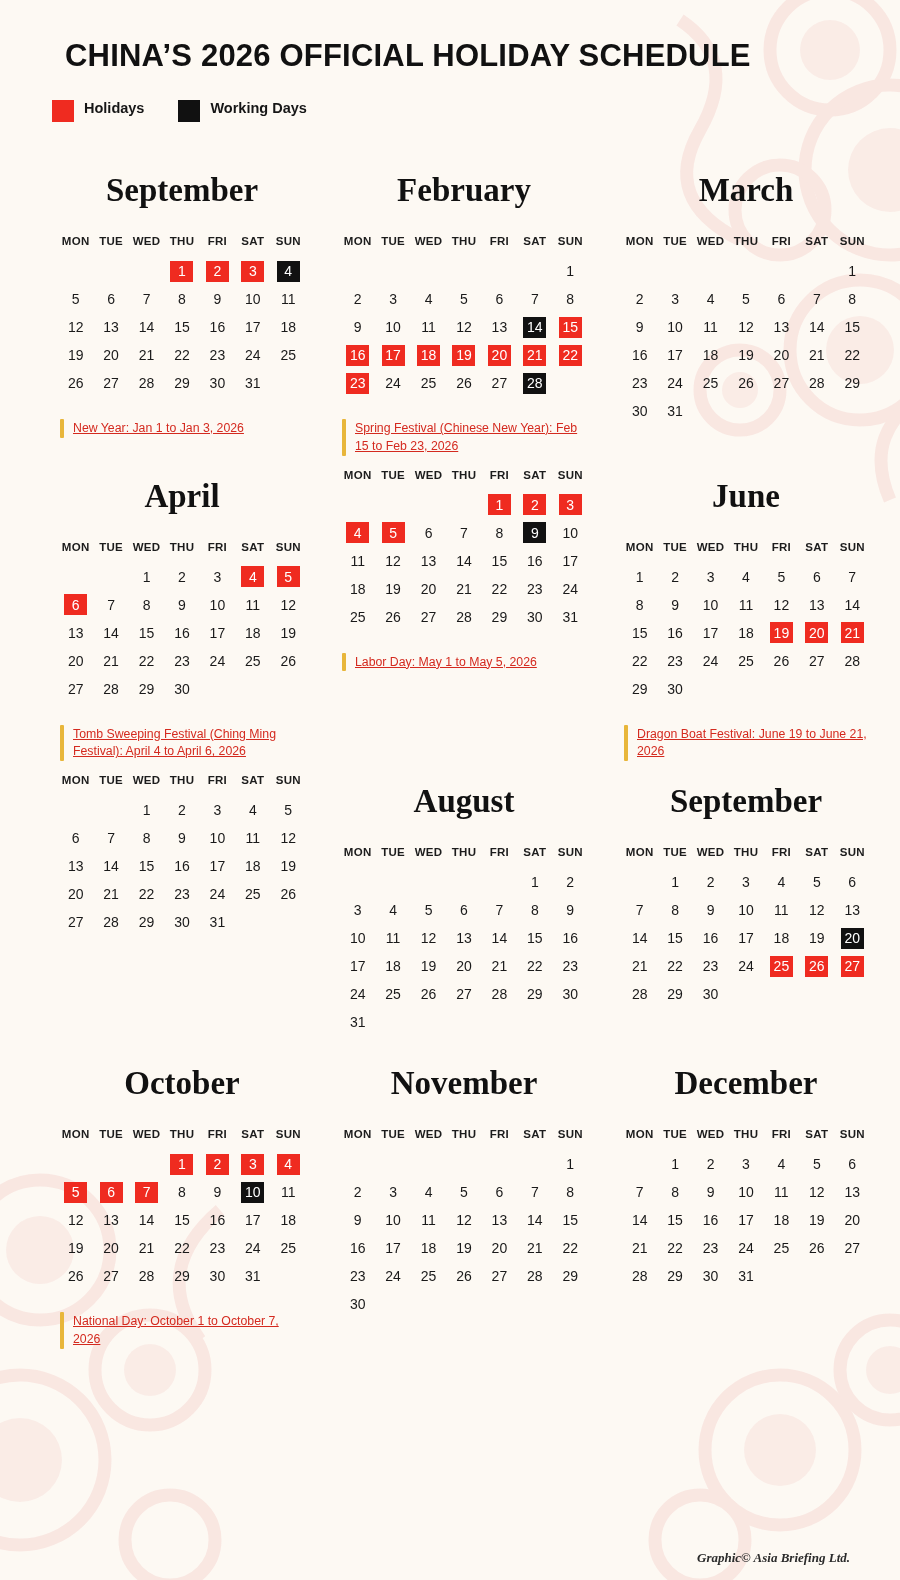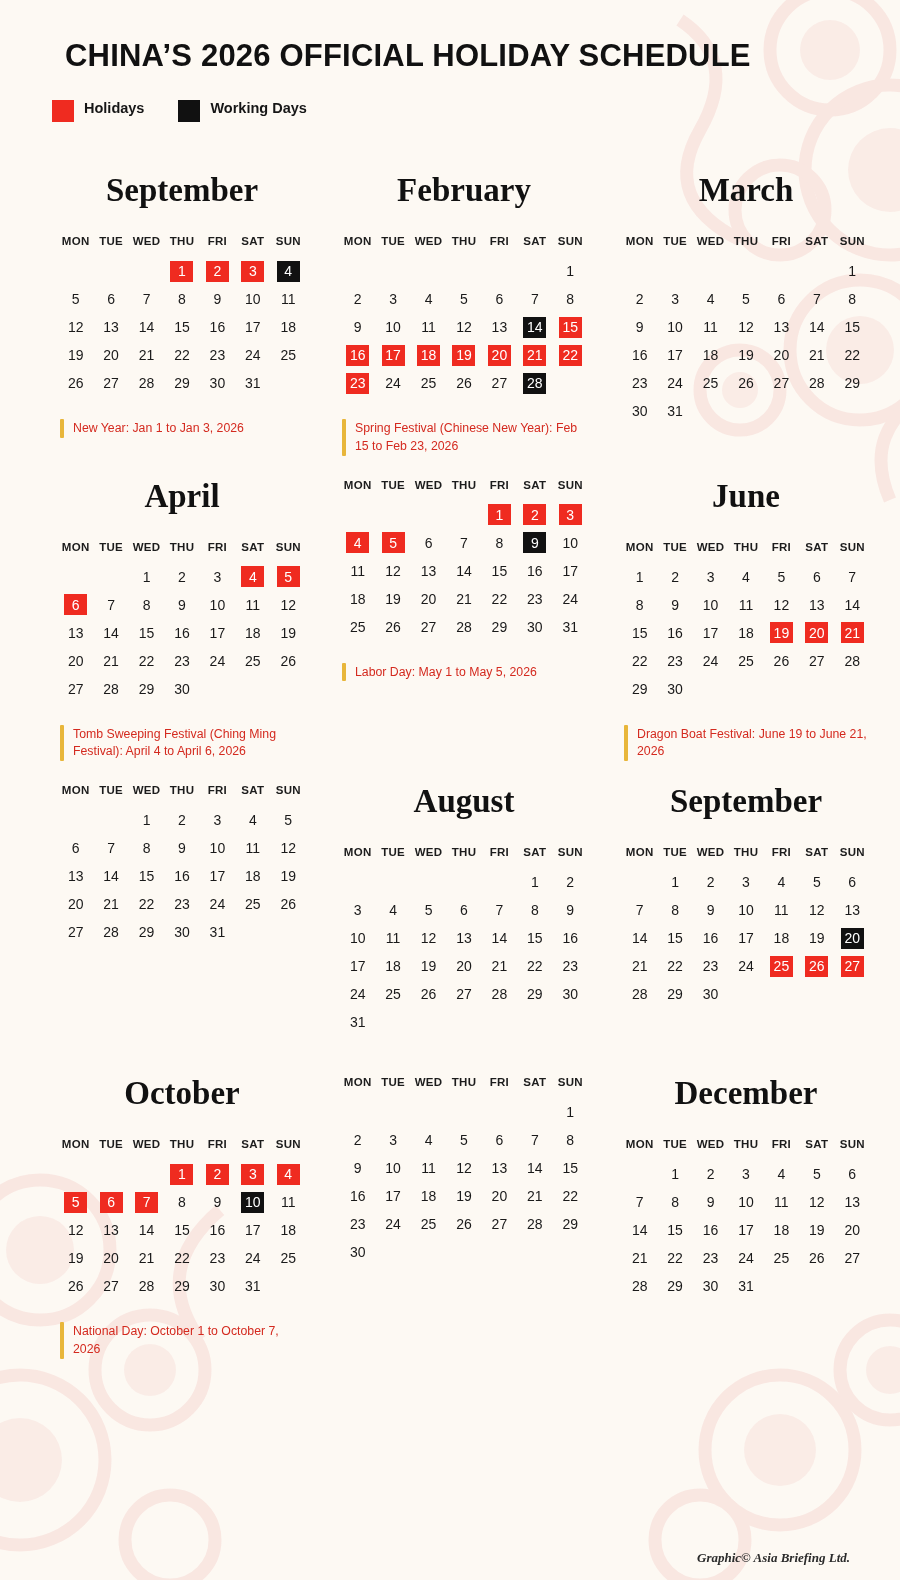--- a/index.html
+++ b/index.html
@@ -43,21 +43,21 @@
   .month-name{
     text-align:center;
     font-size:33px;
     font-weight:bold;
     margin:16px 0 26px 0;
     color:#111;
     font-family:"Liberation Serif", serif;
   }
   table.cal{
     border-collapse:collapse;
-    margin:17px auto;
+    margin:7px auto;
     width:248px;
   }
   table.cal th{
     font-size:11.5px;
     font-weight:bold;
     color:#1c1c1c;
     padding:0 0 10px 0;
     width:35px;
     text-align:center;
     letter-spacing:.3px;
@@ -77,20 +77,21 @@
   }
   td.holiday .daybox{background:#ef2b20;color:#ffffff;font-weight:normal;}
   td.working .daybox{background:#111111;color:#ffffff;font-weight:normal;}
 
   .note{
     display:flex;
     margin:22px 0 0 2px;
     font-size:12.3px;
     line-height:1.45;
     color:#d42a1f;
+    text-decoration:underline;
   }
   .note-bar{
     width:4px;
     background:#e8b63a;
     margin-right:9px;
     flex:0 0 4px;
     border-radius:1px;
   }
   .note-text{padding-top:1px;}
 
@@ -1439,20 +1440,21 @@
               <td></td>
             </tr>
           </tbody>
         </table>
         <div class="note">
           <span class="note-bar"></span>
           <span class="note-text">National Day: October 1 to October 7, 2026</span>
         </div>
       </div>
       <div class="month">
+        <div class="month-name">November</div>
         <table class="cal">
           <thead>
             <tr>
               <th>MON</th>
               <th>TUE</th>
               <th>WED</th>
               <th>THU</th>
               <th>FRI</th>
               <th>SAT</th>
               <th>SUN</th>

